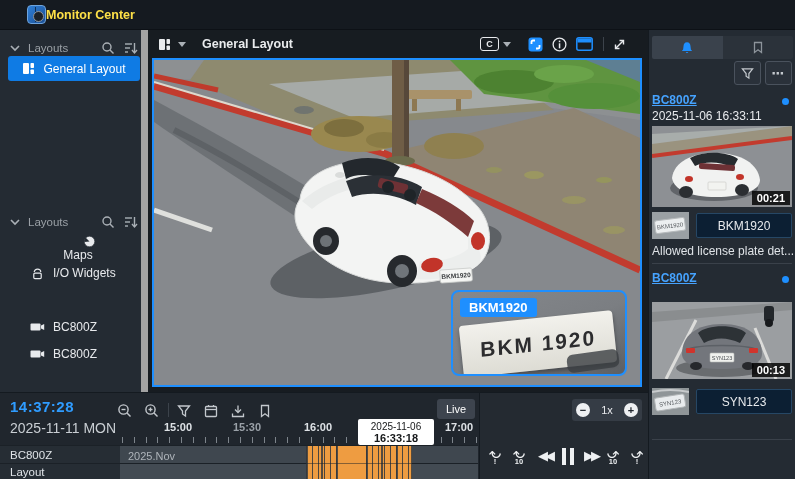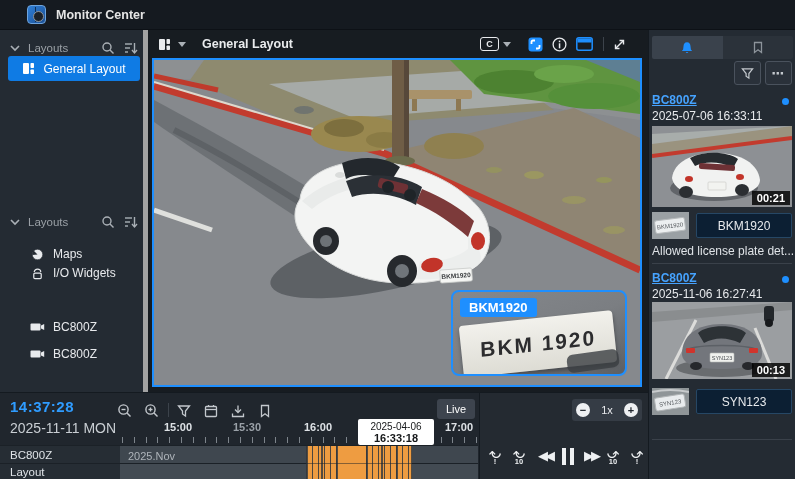--- a/index.html
+++ b/index.html
@@ -7,24 +7,24 @@
   body{font-family:"Liberation Sans","DejaVu Sans",sans-serif;-webkit-font-smoothing:antialiased;}
   .app{position:relative;width:795px;height:479px;background:#242b33;overflow:hidden;color:#e8eaed;}
   .abs{position:absolute;}
   svg{display:block;}
 
   
   .topbar{left:0;top:0;width:795px;height:30px;background:#151a20;border-bottom:1px solid #0d1116;display:flex;align-items:center;}
   .logo{width:19px;height:19px;margin-left:27px;border-radius:4px;background:linear-gradient(135deg,#2f7fd6,#1b4f94);position:relative;border:1px solid #6ea4dd;}
   .logo:before{content:"";position:absolute;left:7px;top:1px;bottom:1px;width:1px;background:#0e2f55;}
   .logo:after{content:"";position:absolute;right:1px;bottom:1px;width:9px;height:9px;border-radius:50%;background:#1b2128;border:1.5px solid #8d949b;}
-  .app-title{margin-left:10px;font-size:12.5px;font-weight:bold;color:#e5e5e5;}
-
-  
-  .left-sb{left:0;top:30px;width:148px;height:362px;background:#242b33;border-right:5px solid #a3a3a3;}
+  .app-title{font-size:12.5px;font-weight:bold;color:#fde047;}
+
+  
+  .left-sb{left:0;top:30px;width:148px;height:362px;background:#242b33;border-right:7px solid #a3a3a3;}
   .main{left:148px;top:30px;width:500px;height:362px;background:#171c21;}
   .right-sb{left:648px;top:30px;width:147px;height:449px;background:#242b33;border-left:1px solid #141a20;}
   .bottom{left:0;top:392px;width:648px;height:87px;background:#20262d;border-top:1px solid #141a20;}
 
   
   .sec-head{position:absolute;left:0;width:148px;height:18px;display:flex;align-items:center;color:#9aa0a6;}
   .sec-head .lbl{font-size:11.5px;margin-left:8px;}
   .sec-head .sp{flex:1;}
   .tree-sel{position:absolute;left:8px;width:132px;height:25px;background:#0f7be4;border-radius:3px;display:flex;align-items:center;justify-content:center;color:#fff;}
   .tree-sel .lbl{font-size:12px;margin-left:8px;}
@@ -146,21 +146,21 @@
         </svg>
       <svg width="14" height="14" viewBox="0 0 14 14" style="margin-right:10px">
           <line x1="1" y1="3" x2="8" y2="3" stroke="#aab0b6" stroke-width="1.4"></line>
           <line x1="1" y1="7" x2="6" y2="7" stroke="#aab0b6" stroke-width="1.4"></line>
           <line x1="1" y1="11" x2="4" y2="11" stroke="#aab0b6" stroke-width="1.4"></line>
           <line x1="10.5" y1="2" x2="10.5" y2="11" stroke="#aab0b6" stroke-width="1.4"></line>
           <polyline points="8,9 10.5,12 13,9" fill="none" stroke="#aab0b6" stroke-width="1.4"></polyline>
         </svg>
     </div>
 
-    <div class="tree-item" style="top:215px;">
+    <div class="tree-item" style="top:205px;flex-direction:column;">
       <span class="ic">
           <svg width="13" height="13" viewBox="0 0 14 14">
             <circle cx="7" cy="7" r="5.6" fill="#e8eaed"></circle>
             <path d="M7 7 L2.8 2.6 A6 6 0 0 0 1.4 7.6 Z" fill="#242b33"></path>
             <circle cx="7" cy="7" r="5.6" fill="none" stroke="#242b33" stroke-width="0.6"></circle>
           </svg>
         </span>
       <span class="lbl">Maps</span>
     </div>
 
@@ -338,21 +338,21 @@
       <svg width="13" height="13" viewBox="0 0 14 14">
           <path d="M1.5 2 H12.5 L8.5 7 V12 L5.5 10 V7 Z" fill="none" stroke="#c3c8cd" stroke-width="1.3"></path>
         </svg>
     </div>
     <div class="sq-btn" style="left:116px;width:27px;font-size:13px;font-weight:bold;letter-spacing:1px;">
         <span>⋯</span>
       </div>
 
     <a class="ev-link" style="top:63px;">BC800Z</a>
     <span class="ev-dot" style="left:133px;top:68px;"></span>
-    <div class="ev-ts" style="top:79px;">2025-07-06 16:33:11</div>
+    <div class="ev-ts" style="top:79px;">2025-11-06 16:33:11</div>
     <div class="ev-thumb" style="top:96px;height:81px;">
       <svg width="140" height="81" viewBox="0 0 140 81">
         <rect width="140" height="81" fill="#8d9094"></rect>
         <polygon points="0,16 140,0 140,12 0,30" fill="#9a937f"></polygon>
         <polygon points="0,8 140,0 0,18" fill="#a8adab"></polygon>
         <polyline points="0,30 140,12" fill="none" stroke="#c23b2e" stroke-width="4"></polyline>
         <ellipse cx="62" cy="62" rx="44" ry="13" fill="rgba(35,40,45,0.42)"></ellipse>
         <path d="M20 52 C22 36 40 27 62 27 C90 27 106 38 108 54 C108 64 92 71 64 71 C38 71 22 64 20 52 Z" fill="#f1f2f1"></path>
         <path d="M38 32 C54 24 76 26 86 33 L81 42 C68 35 53 35 43 40 Z" fill="#262b2f"></path>
         <rect x="47" y="38" width="36" height="6" rx="2" fill="#6e3135" transform="rotate(4 65 41)"></rect>
@@ -372,21 +372,20 @@
       </svg>
     </div>
     <div class="plate-box" style="left:47px;top:183px;width:96px;">
         <span>BKM1920</span>
       </div>
     <div class="ev-desc" style="top:214px;">Allowed license plate det...</div>
     <div class="divider-h" style="top:233px;"></div>
 
     <a class="ev-link" style="top:241px;">BC800Z</a>
     <span class="ev-dot" style="left:133px;top:246px;"></span>
-    <div class="ev-ts" style="top:257px;">2025-11-06 16:27:41</div>
     <div class="ev-thumb" style="top:272px;height:77px;">
       <svg width="140" height="77" viewBox="0 0 140 77">
         <rect width="140" height="77" fill="#9b9ea1"></rect>
         <polygon points="0,10 140,0 140,8 0,20" fill="#8a8d8f"></polygon>
         <line x1="14" y1="77" x2="44" y2="18" stroke="#dcdcda" stroke-width="3"></line>
         <line x1="124" y1="77" x2="103" y2="26" stroke="#dcdcda" stroke-width="3"></line>
         <rect x="112" y="4" width="10" height="16" rx="3" fill="#23272b"></rect>
         <circle cx="117" cy="21" r="4" fill="#17191c"></circle>
         <ellipse cx="70" cy="66" rx="46" ry="9" fill="rgba(30,33,37,0.4)"></ellipse>
         <path d="M30 52 C30 34 44 22 70 22 C96 22 110 34 110 52 C110 62 96 67 70 67 C44 67 30 62 30 52 Z" fill="#73767c"></path>
@@ -463,21 +462,21 @@
 
     <div class="live-btn">Live</div>
 
     <span class="tick-lbl" style="left:178px;">15:00</span>
     <span class="tick-lbl dim" style="left:247px;">15:30</span>
     <span class="tick-lbl" style="left:318px;">16:00</span>
     <span class="tick-lbl" style="left:459px;">17:00</span>
     <div class="ticks"></div>
 
     <div class="marker">
-      <div class="d">2025-04-06</div>
+      <div class="d">2025-11-06</div>
       <div class="t">16:33:18</div>
     </div>
 
     <div class="trk-lbl" style="top:52px;height:18px;">BC800Z</div>
     <div class="trk" style="top:52px;height:18px;background:#3f474f;">
       <span style="margin-left:8px;font-size:11px;color:#aeb4ba;line-height:18px;">2025.Nov</span>
     </div>
     <div class="trk-lbl" style="top:70px;height:17px;">Layout</div>
     <div class="trk" style="top:70px;height:17px;background:#434b53;">
       <span style="margin-left:8px;font-size:11px;color:#aeb4ba;line-height:17px;"></span>

